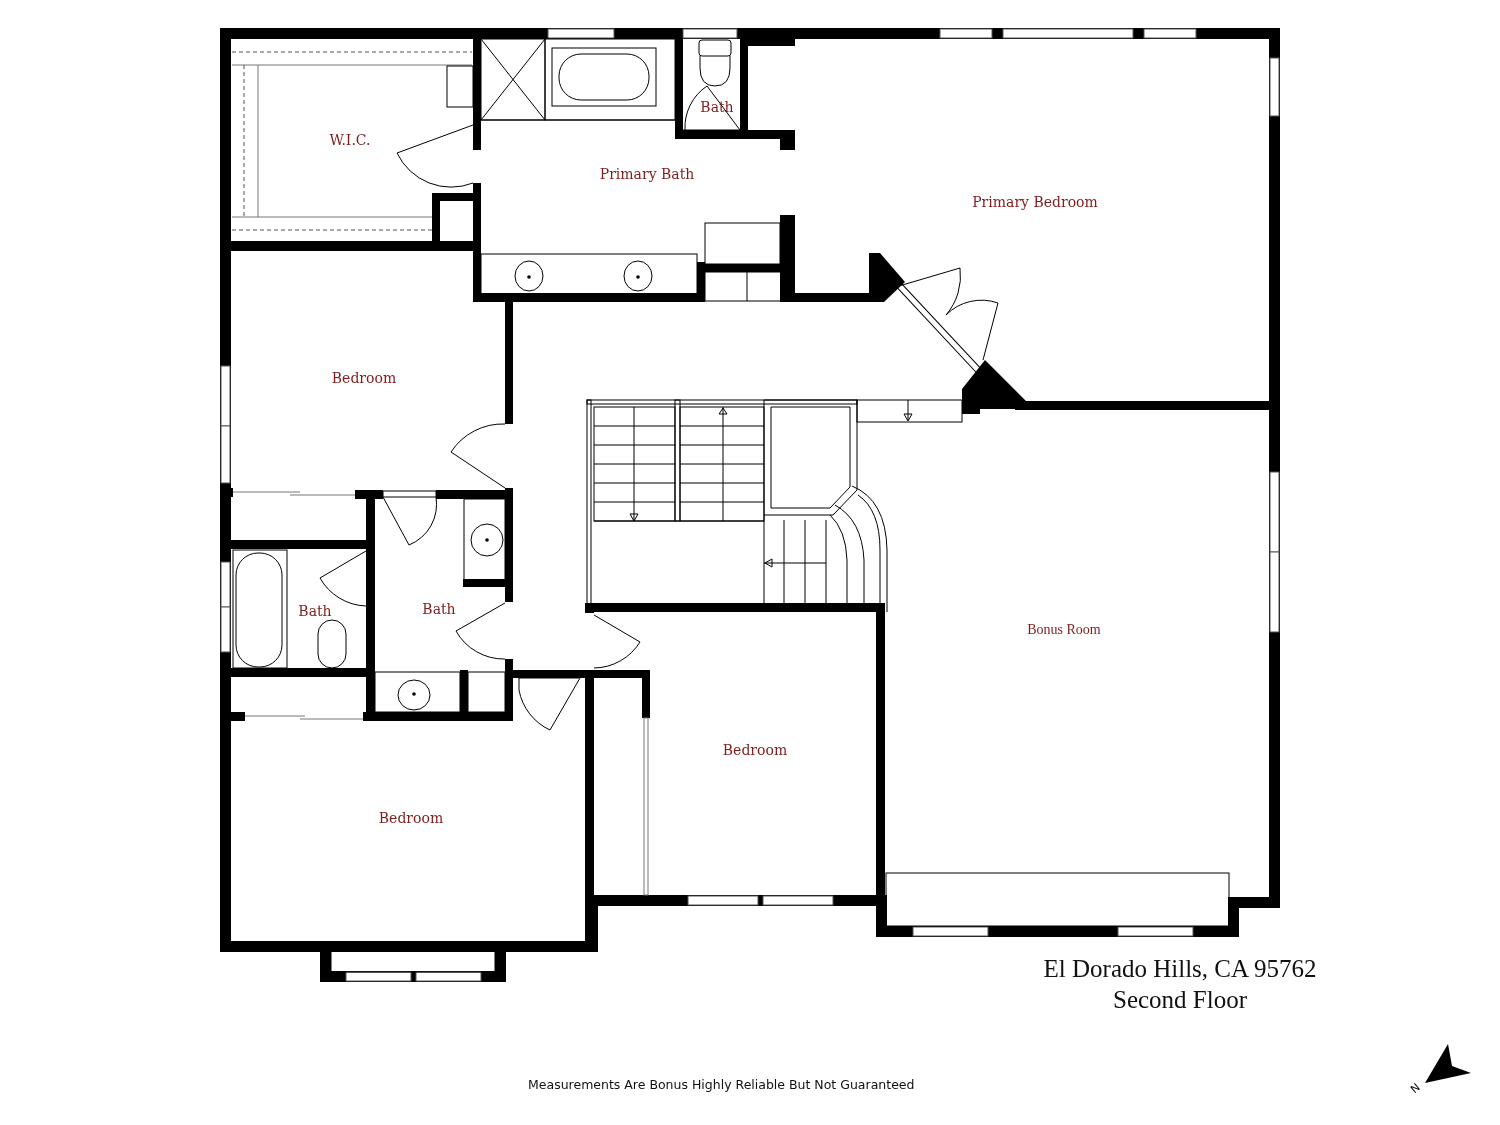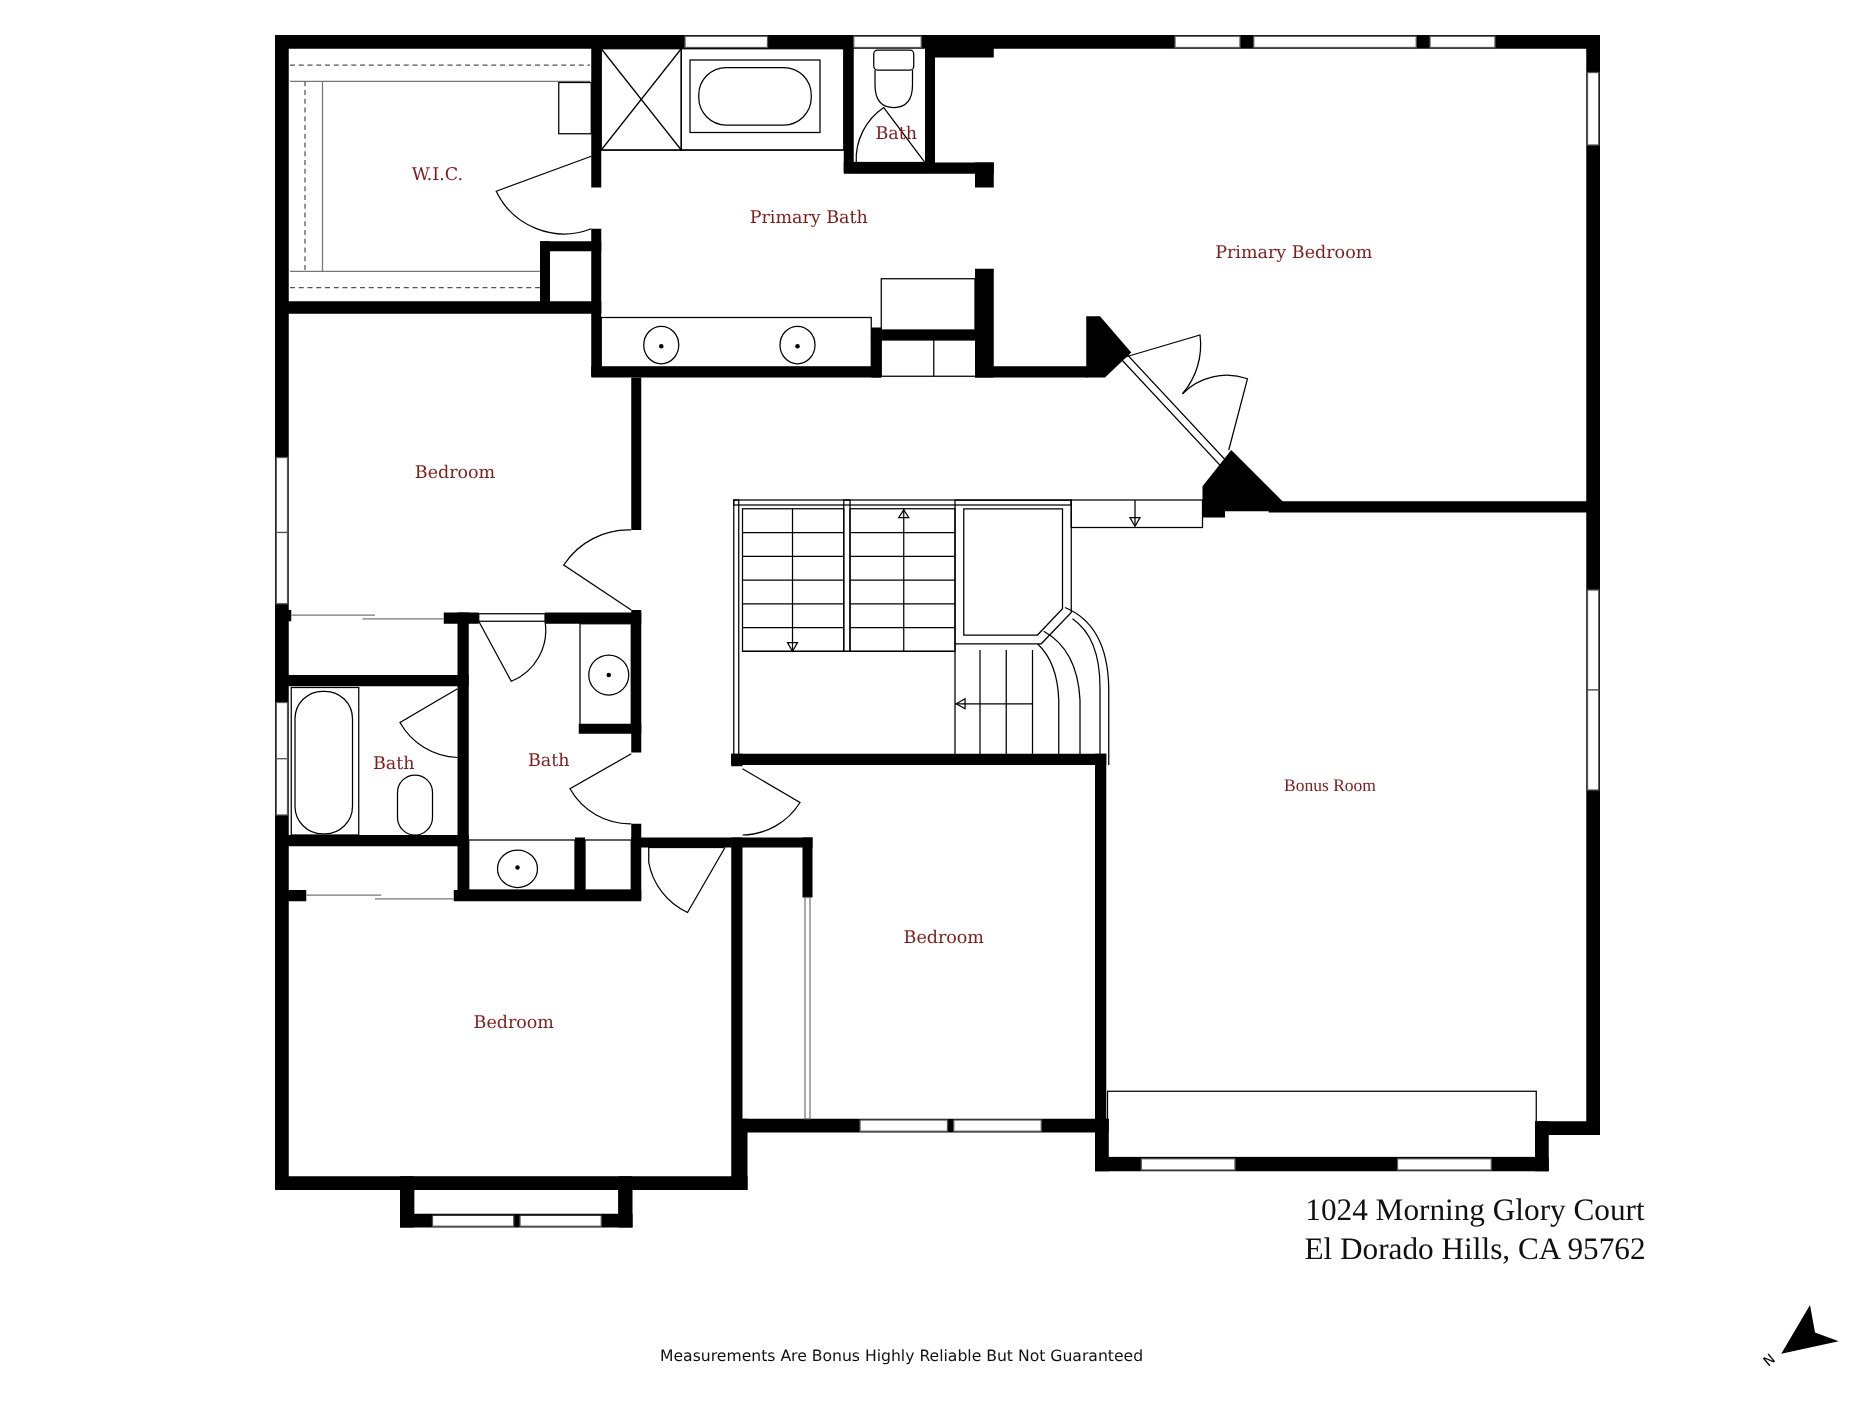--- a/index.html
+++ b/index.html
@@ -246,22 +246,22 @@
 <div class="room-label" style="left:717px;top:107px;">Bath</div>
 <div class="room-label" style="left:1035px;top:202px;">Primary Bedroom</div>
 <div class="room-label" style="left:364px;top:378px;">Bedroom</div>
 <div class="room-label" style="left:315px;top:611px;">Bath</div>
 <div class="room-label" style="left:439px;top:609px;">Bath</div>
 <div class="room-label" style="left:1064px;top:630px;font-family:Liberation Serif, serif;">Bonus Room</div>
 <div class="room-label" style="left:755px;top:750px;">Bedroom</div>
 <div class="room-label" style="left:411px;top:818px;">Bedroom</div>
 
 <div class="addr">
-  <div>1024 Morning Glory Court</div>
   <div>El Dorado Hills, CA  95762</div>
+  <div>Second Floor</div>
 </div>
 
 <div class="disclaimer">Measurements Are Bonus Highly Reliable But Not Guaranteed</div>
 
 <svg class="compass" viewBox="0 0 75 60" xmlns="http://www.w3.org/2000/svg">
   <polygon points="43,4 47,26 66,33 20,43" fill="#000"></polygon>
   <text x="6" y="52" font-family="DejaVu Sans, sans-serif" font-size="11" fill="#000" transform="rotate(-40 10 48)">N</text>
 </svg>
 
 </body></html>

